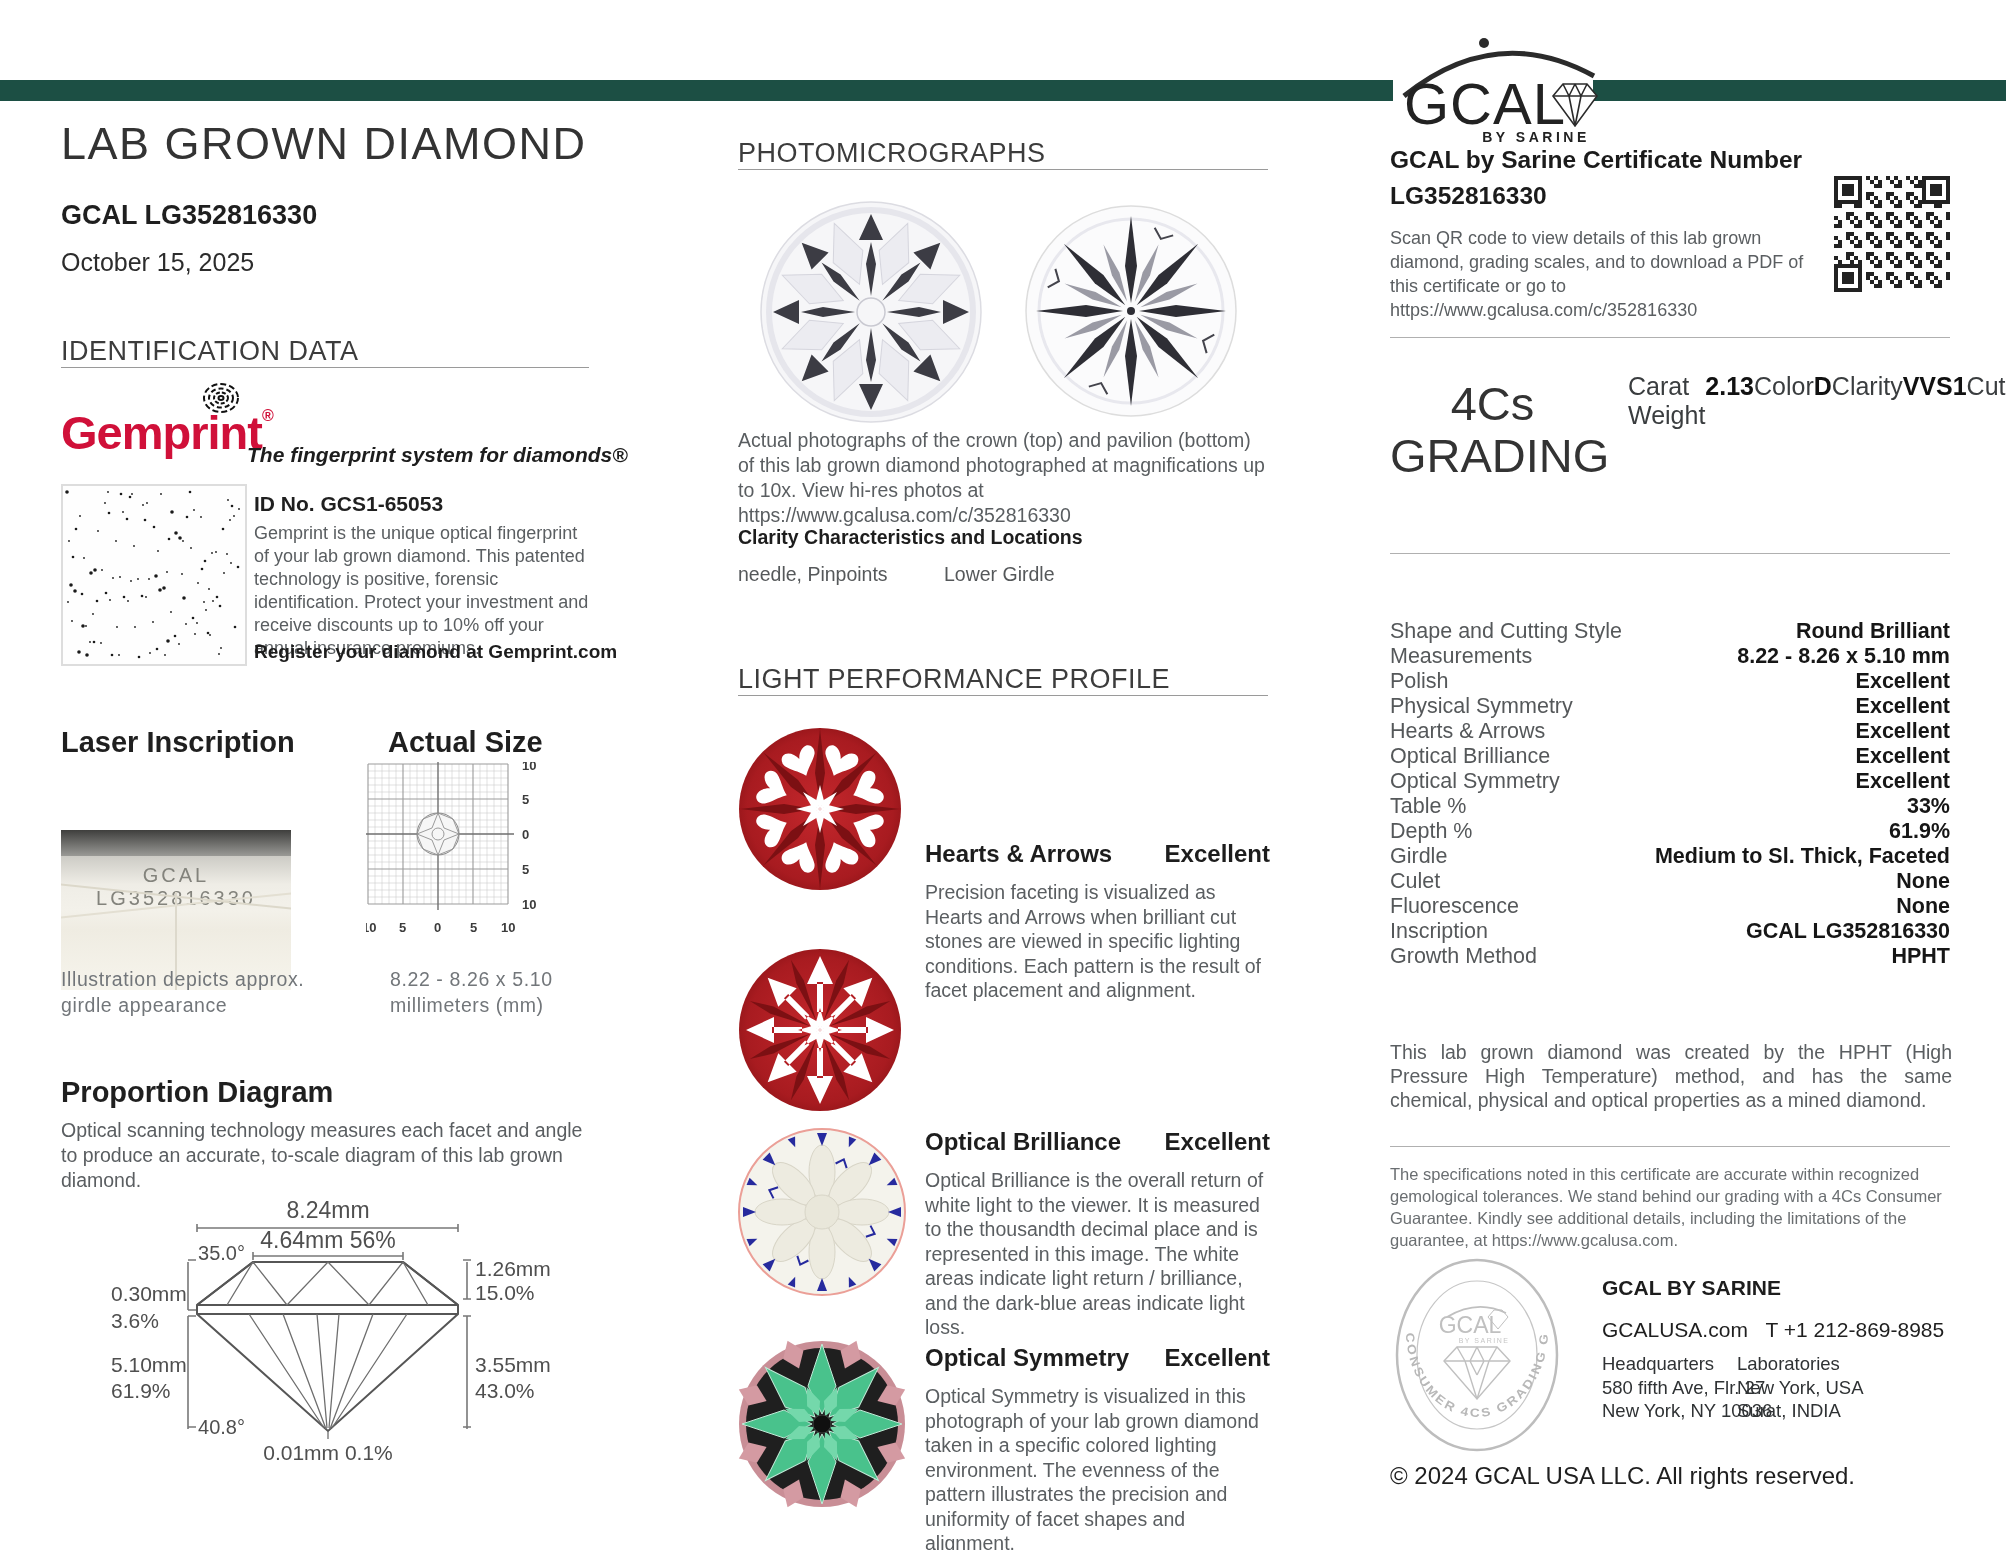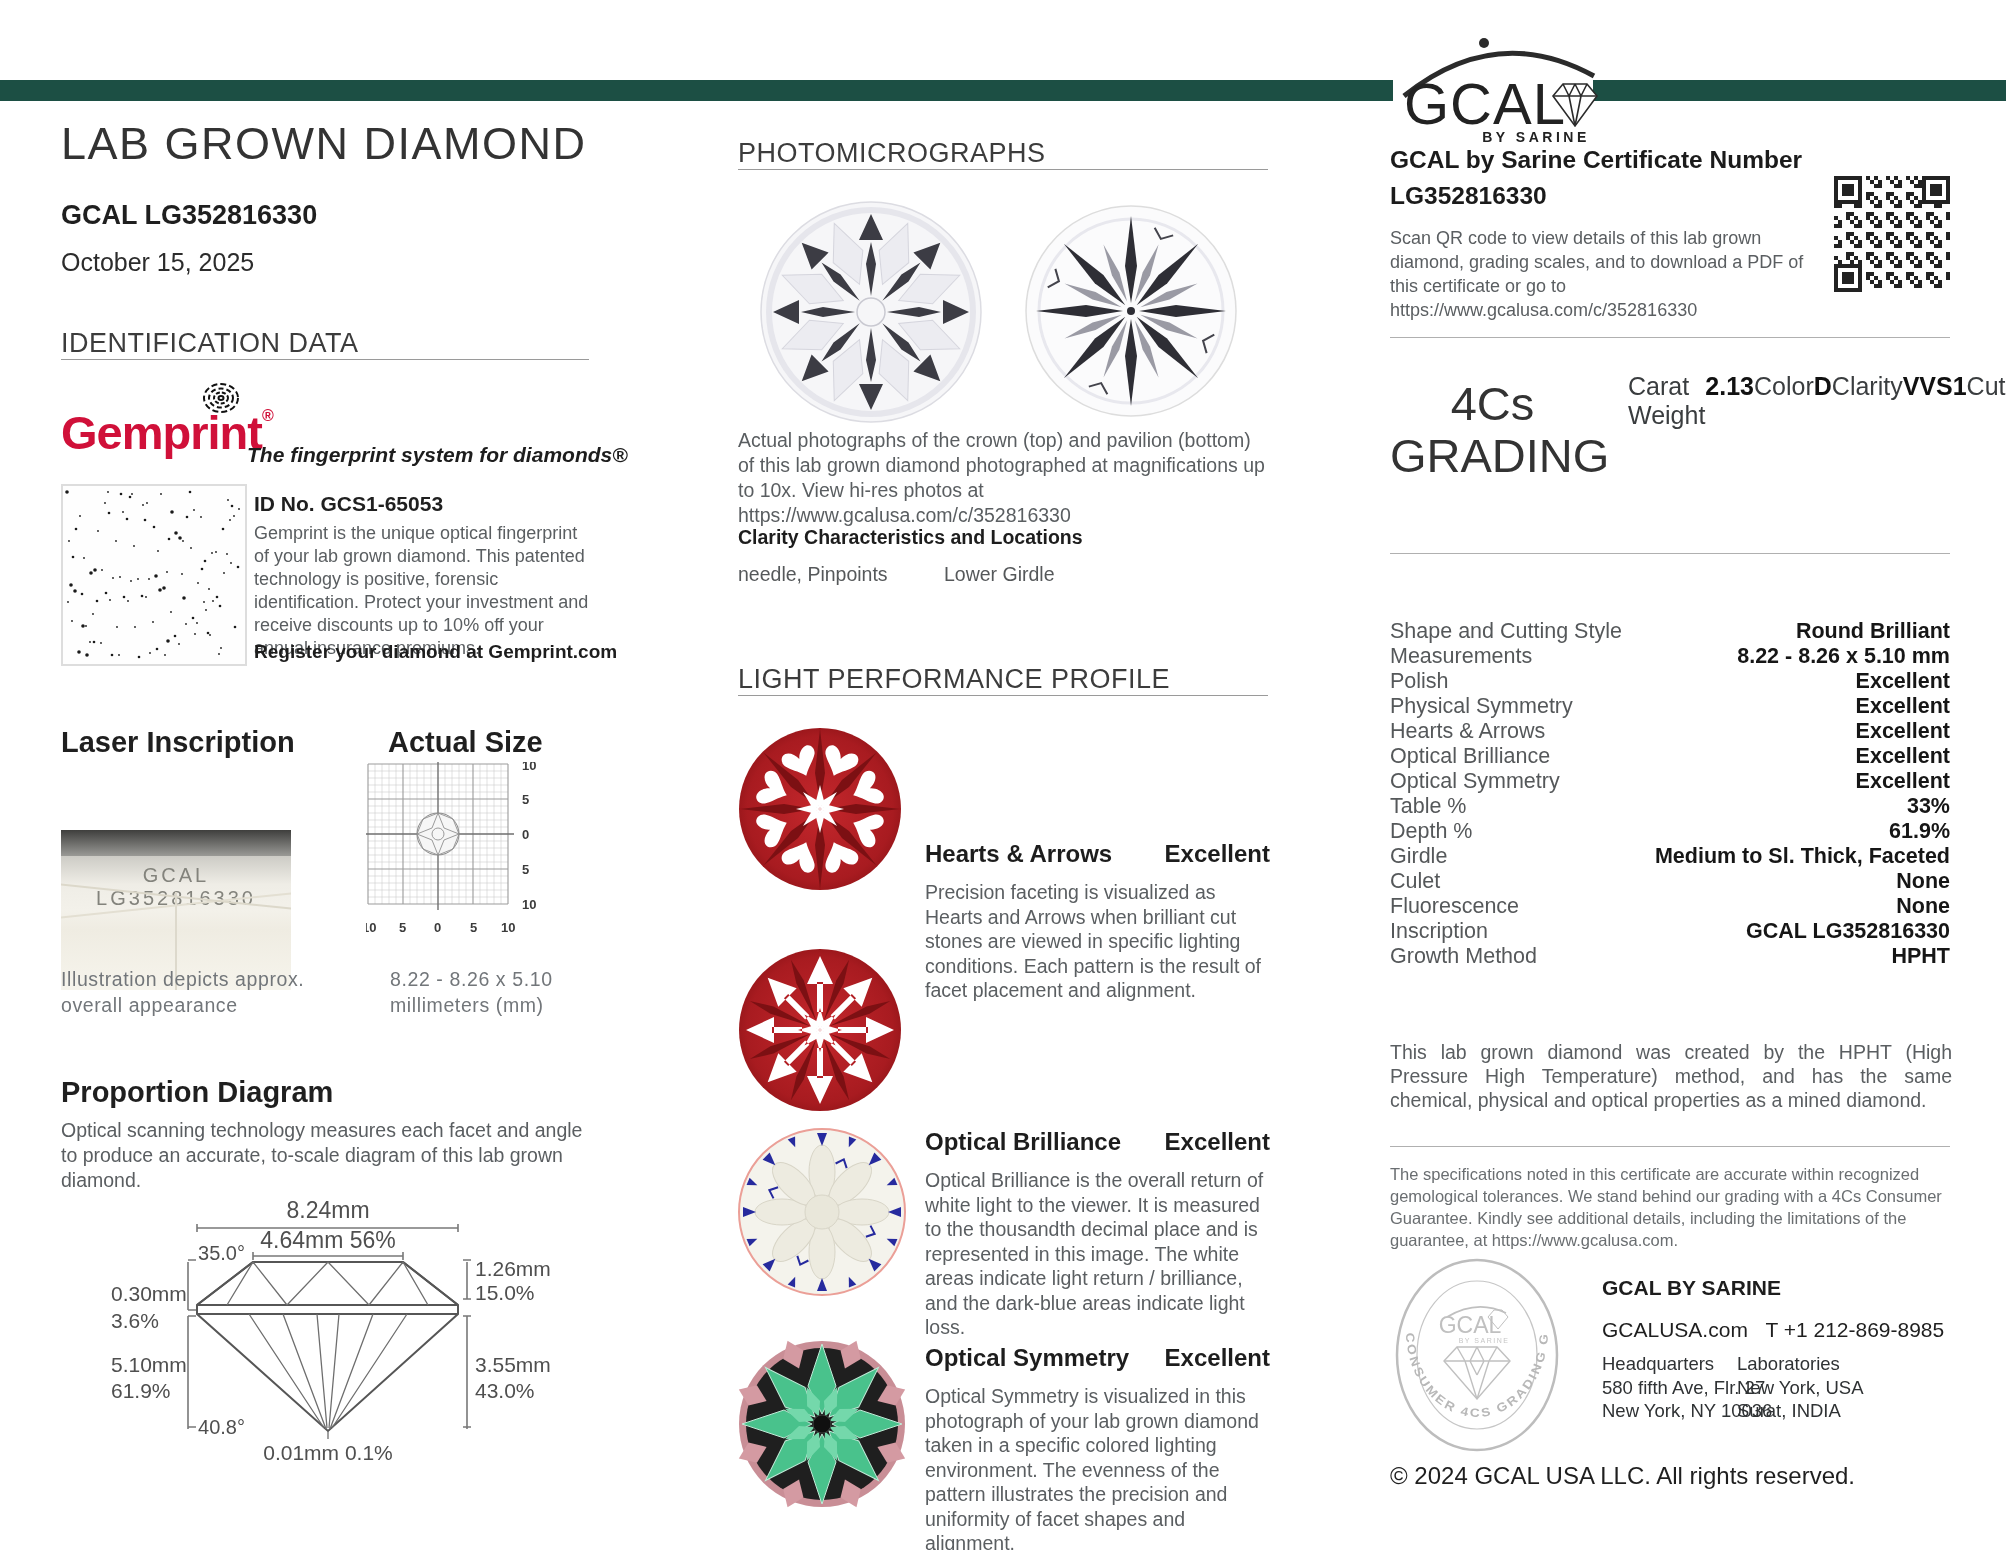--- a/index.html
+++ b/index.html
@@ -43,21 +43,21 @@
 
 <div class="sheet">
 
   <div class="abs bar" style="left:0;top:80px;width:1393px;"></div>
   <div class="abs bar" style="left:1593px;top:80px;width:413px;"></div>
 
   <div class="abs title-light" style="left:61px;top:118px;">LAB GROWN DIAMOND</div>
   <div class="abs" style="left:61px;top:200px;font-size:27px;font-weight:700;color:#1f1f1f;">GCAL LG352816330</div>
   <div class="abs" style="left:61px;top:248px;font-size:25px;color:#2c2c2c;">October 15, 2025</div>
 
-  <div class="abs h-sec" style="left:61px;top:328px;width:528px;">IDENTIFICATION DATA</div>
+  <div class="abs h-sec" style="left:61px;top:336px;width:528px;">IDENTIFICATION DATA</div>
 
   <div class="abs gemprint" style="left:61px;top:405px;">
     <svg width="40" height="34" viewBox="0 0 40 34" class="abs" style="left:140px;top:-24px;">
       <g fill="none" stroke="#111" stroke-width="2">
         <ellipse cx="20" cy="17" rx="17" ry="14" stroke-dasharray="6 3"></ellipse>
         <ellipse cx="20" cy="17" rx="12" ry="9.5" stroke-dasharray="5 3"></ellipse>
         <ellipse cx="20" cy="17" rx="7" ry="5.5" stroke-dasharray="4 2"></ellipse>
         <ellipse cx="20" cy="17" rx="2.5" ry="2"></ellipse>
       </g>
     </svg>
@@ -225,21 +225,21 @@
       <text x="-4" y="170">10</text>
       <text x="33" y="170">5</text>
       <text x="68" y="170">0</text>
       <text x="104" y="170">5</text>
       <text x="135" y="170">10</text>
     </g>
   </svg>
 
   <div class="abs cap" style="left:61px;top:966px;">
     <div>Illustration depicts approx.</div>
-    <div>overall appearance</div>
+    <div>girdle appearance</div>
   </div>
   <div class="abs cap" style="left:390px;top:966px;">
     <div>8.22 - 8.26 x 5.10</div>
     <div>millimeters (mm)</div>
   </div>
 
   <div class="abs h-bold" style="left:61px;top:1076px;">Proportion Diagram</div>
   <div class="abs para" style="left:61px;top:1118px;width:522px;">Optical scanning technology measures each facet and angle to produce an accurate, to-scale diagram of this lab grown diamond.</div>
 
   <svg class="abs" style="left:77px;top:1198px;" width="515" height="278" viewBox="0 0 515 278">

